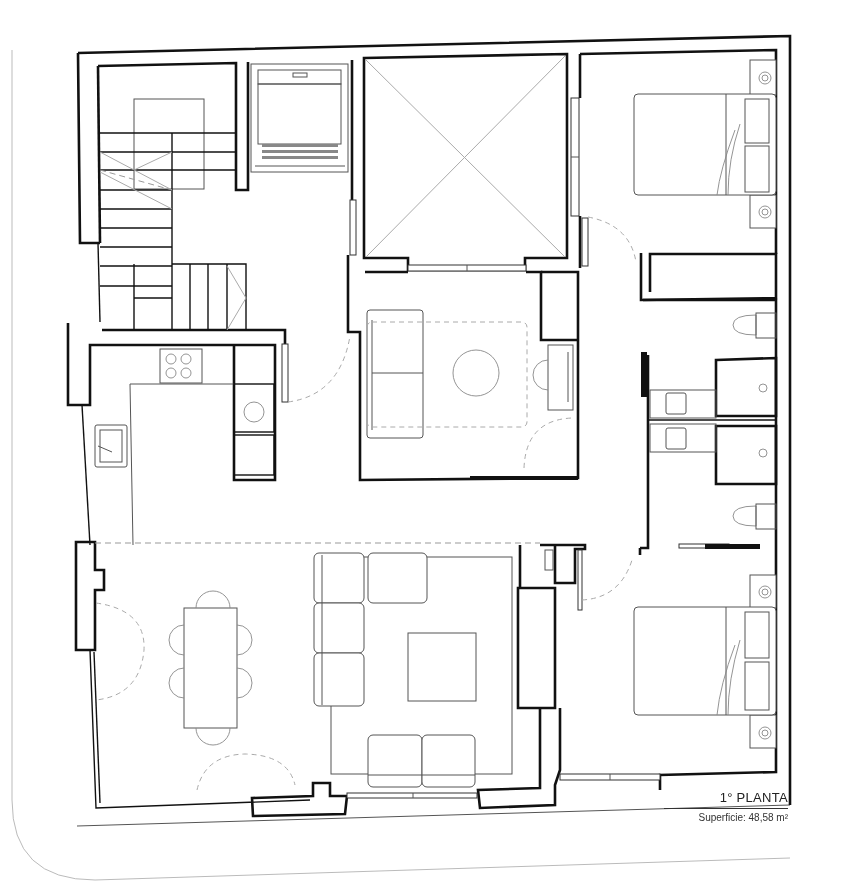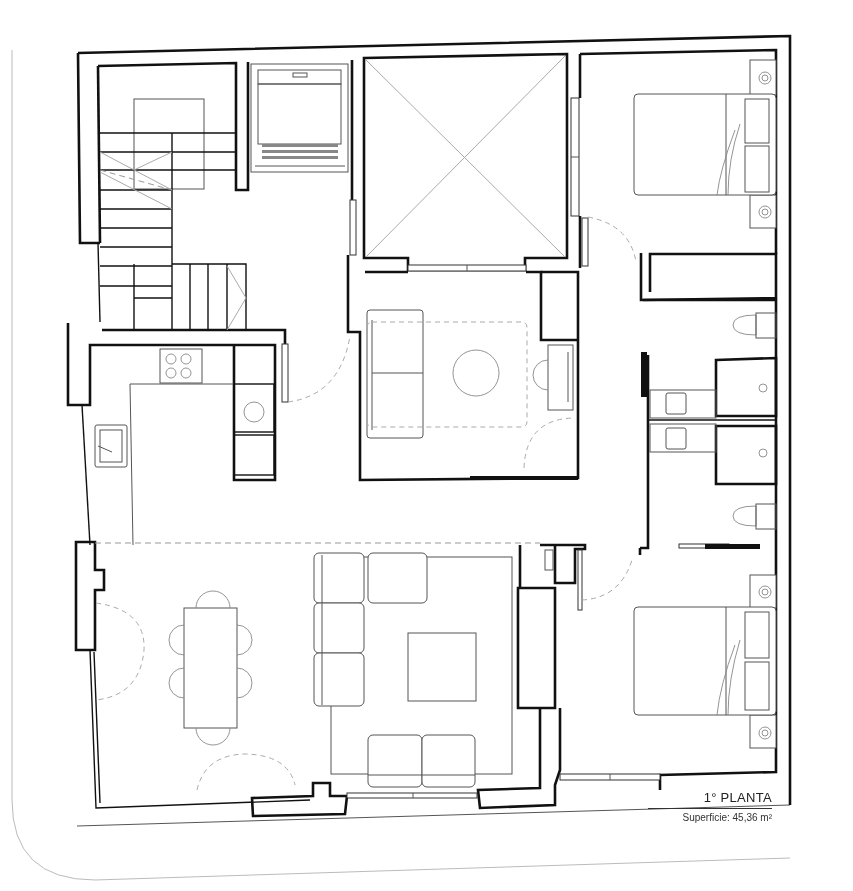--- a/index.html
+++ b/index.html
@@ -8,21 +8,21 @@
   .wall { fill:none; stroke:#111; stroke-width:2.6; stroke-linejoin:miter; }
   .wallthin { fill:none; stroke:#111; stroke-width:1.4; }
   .outline { fill:none; stroke:#555; stroke-width:1; }
   .furn { fill:#fff; stroke:#555; stroke-width:1; }
   .furnlight { fill:none; stroke:#888; stroke-width:0.9; }
   .dash { fill:none; stroke:#999; stroke-width:1; stroke-dasharray:6 4; }
   .dashgray { fill:none; stroke:#aaa; stroke-width:1; stroke-dasharray:5 4; }
   .win { fill:#fff; stroke:#333; stroke-width:1; }
   .diag { stroke:#aaa; stroke-width:1; }
   .black { fill:#111; }
-  #label-block { position:absolute; left:648px; top:790px; width:124px; text-align:right; }
+  #label-block { position:absolute; left:664px; top:790px; width:124px; text-align:right; }
   #title { font-size:13px; color:#222; letter-spacing:0.3px; padding-bottom:3px; border-bottom:1px solid #333; }
   #area { font-size:10px; color:#333; padding-top:3px; }
 </style>
 </head>
 <body>
 
 <svg id="plan" viewBox="0 0 853 891" xmlns="http://www.w3.org/2000/svg">
 
   <path d="M12 50 L12 800 Q12 880 95 880 L790 858" fill="none" stroke="#bbb" stroke-width="1"></path>
   <path d="M77 826 L790 805" fill="none" stroke="#555" stroke-width="1"></path>
@@ -206,14 +206,14 @@
     <rect class="furn" x="422" y="735" width="53" height="52" rx="5"></rect>
     <line class="outline" x1="368" y1="775" x2="475" y2="775"></line>
     <path class="wall" d="M252 798 L313 796 L313 783 L330 783 L330 796 L347 796 L345 814 L253 816 Z"></path>
     <rect class="win" x="347" y="793" width="130" height="5"></rect>
     <line class="outline" x1="413" y1="793" x2="413" y2="798"></line>
   </g>
 </svg>
 
 <div id="label-block">
   <div id="title">1° PLANTA</div>
-  <div id="area">Superficie: 45,36 m²</div>
+  <div id="area">Superficie: 48,58 m²</div>
 </div>
 
 </body></html>

